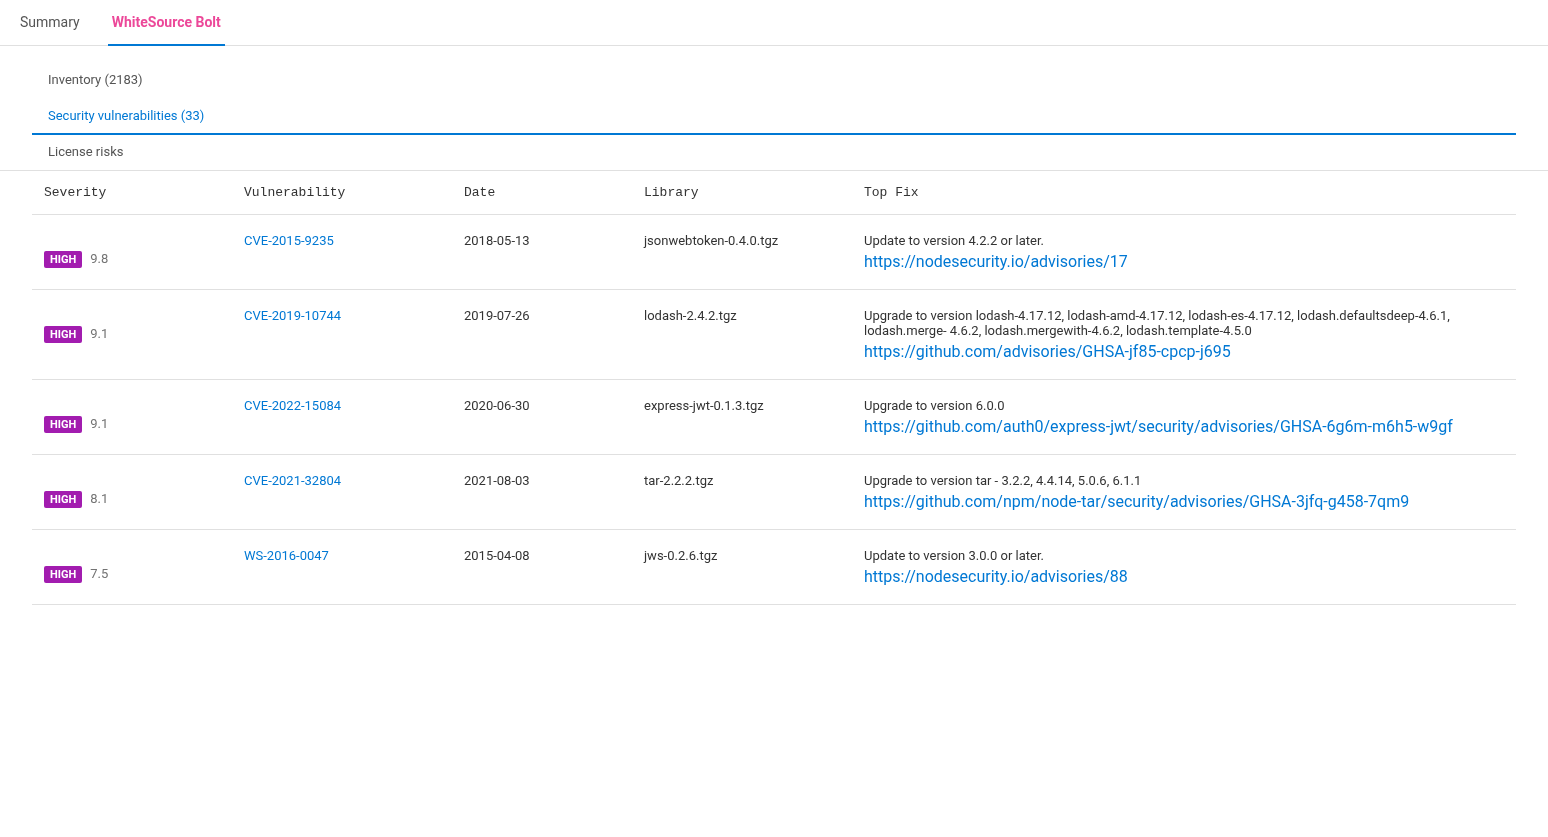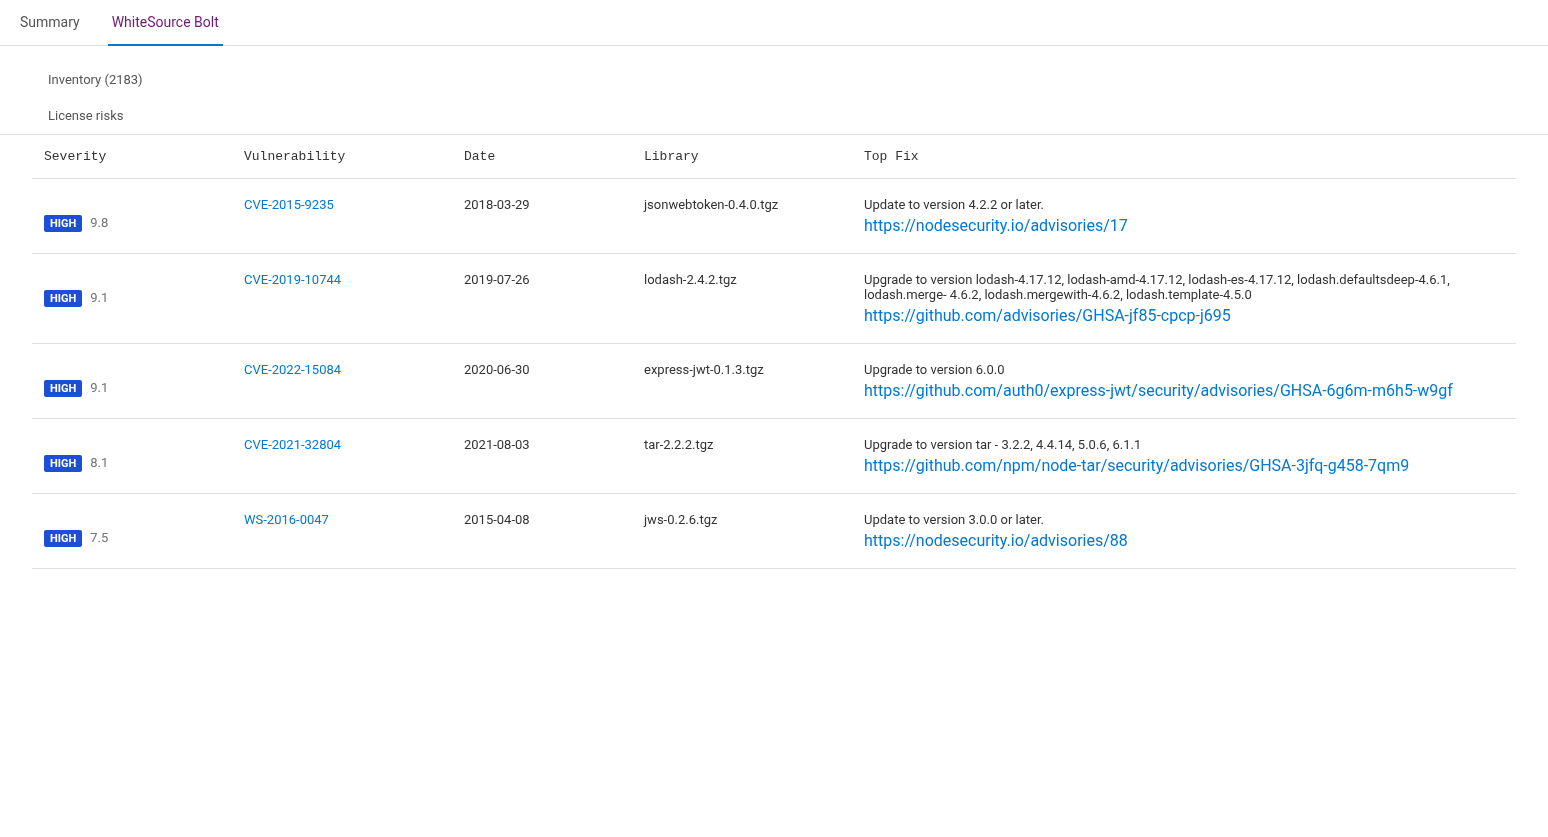--- a/index.html
+++ b/index.html
@@ -20,23 +20,23 @@
     .top-tab {
       padding: 14px 4px;
       cursor: pointer;
       color: #555;
       font-size: 14px;
       border-bottom: 2px solid transparent;
       margin-bottom: -1px;
     }
 
     .top-tab.active {
-      color: #701a75;
+      color: #ec4899;
       border-bottom: 2px solid #0078d4;
-      font-weight: 400;
+      font-weight: 700;
     }
 
     .sub-tabs {
       display: flex;
       gap: 0;
       padding: 16px 32px 0 32px;
       border-bottom: 1px solid #e0e0e0;
       flex-direction: column;
     }
 
@@ -87,21 +87,21 @@
     }
 
     .severity-cell {
       display: flex;
       align-items: flex-start;
       gap: 8px;
       padding-top: 18px;
     }
 
     .high-badge {
-      background: #1d4ed8;
+      background: #a21caf;
       color: #fff;
       font-size: 11px;
       font-weight: 700;
       padding: 2px 6px;
       border-radius: 2px;
       white-space: nowrap;
     }
 
     .score {
       color: #737373;
@@ -137,20 +137,21 @@
 </head>
 <body>
 
 <div class="top-tabs">
   <div class="top-tab">Summary</div>
   <div class="top-tab active">WhiteSource Bolt</div>
 </div>
 
 <div class="sub-tabs">
   <div class="sub-tab">Inventory (2183)</div>
+  <div class="sub-tab active">Security vulnerabilities (33)</div>
   <div class="sub-tab">License risks</div>
 </div>
 
 <div class="table-container">
   <table>
     <thead>
       <tr>
         <th class="col-severity">Severity</th>
         <th class="col-vulnerability">Vulnerability</th>
         <th class="col-date">Date</th>
@@ -160,21 +161,21 @@
     </thead>
     <tbody id="table-body">
     <tr>
           <td class="col-severity">
     <div class="severity-cell">
       <span class="high-badge">HIGH</span>
       <span class="score">9.8</span>
     </div>
   </td>
           <td class="col-vulnerability"><a class="vuln-link" href="#">CVE-2015-9235</a></td>
-          <td class="col-date">2018-03-29</td>
+          <td class="col-date">2018-05-13</td>
           <td class="col-library">jsonwebtoken-0.4.0.tgz</td>
           <td class="col-topfix">
     <div class="top-fix-text">Update to version 4.2.2 or later.</div>
     <a class="top-fix-link" href="#">https://nodesecurity.io/advisories/17</a>
   </td>
         </tr>
         <tr>
           <td class="col-severity">
     <div class="severity-cell">
       <span class="high-badge">HIGH</span>

